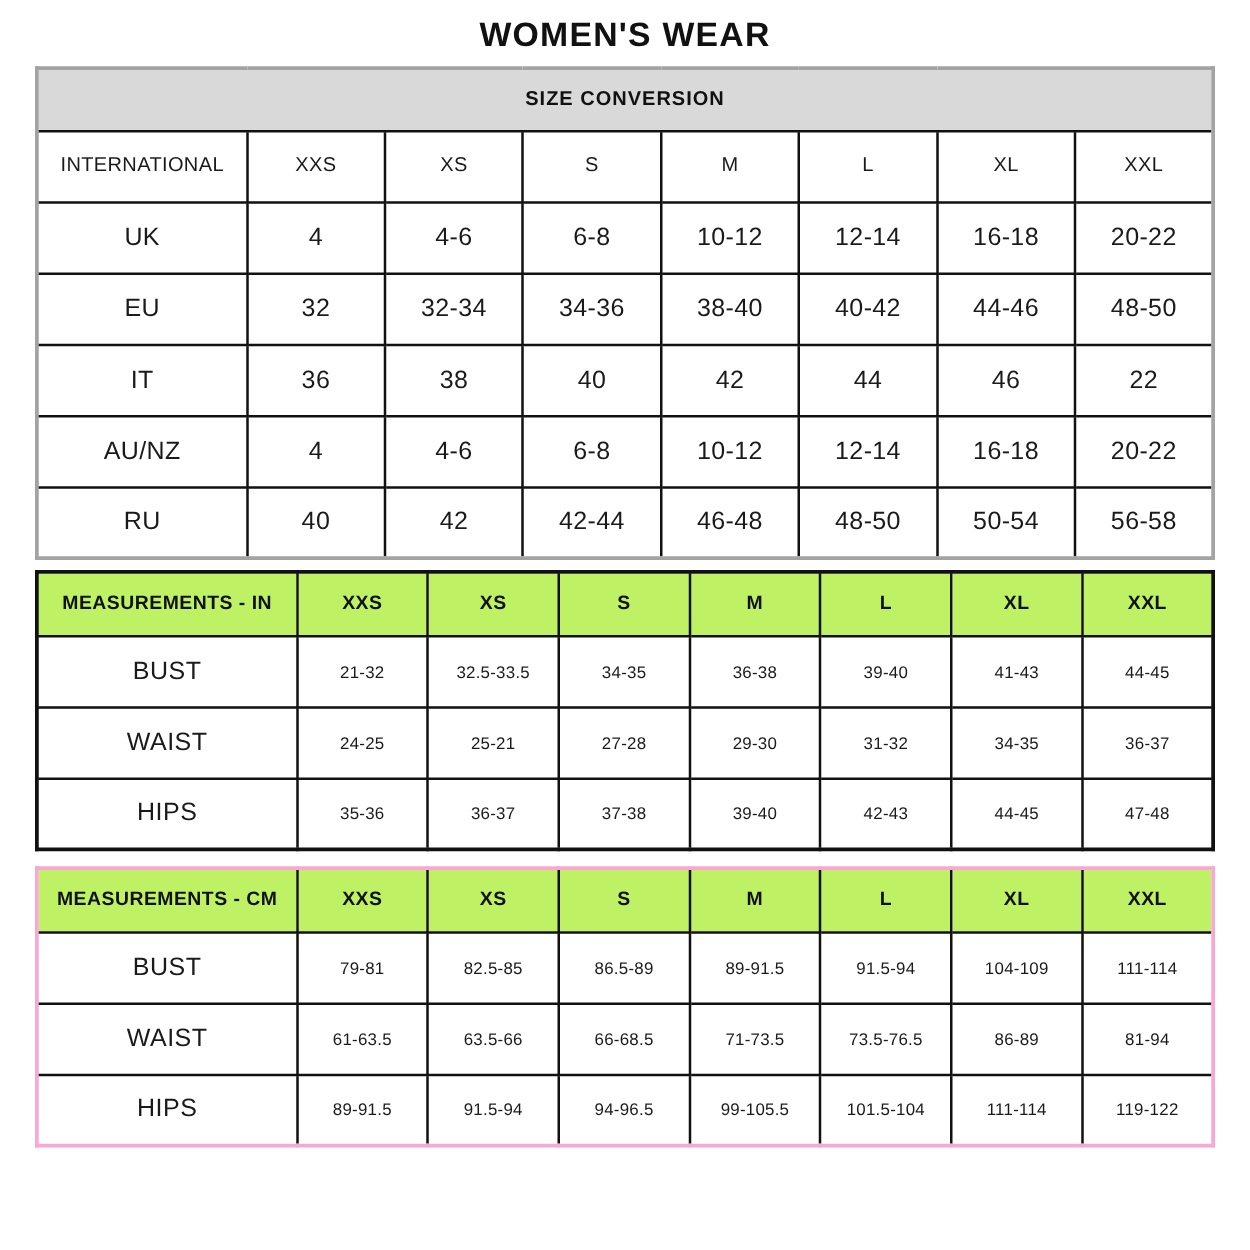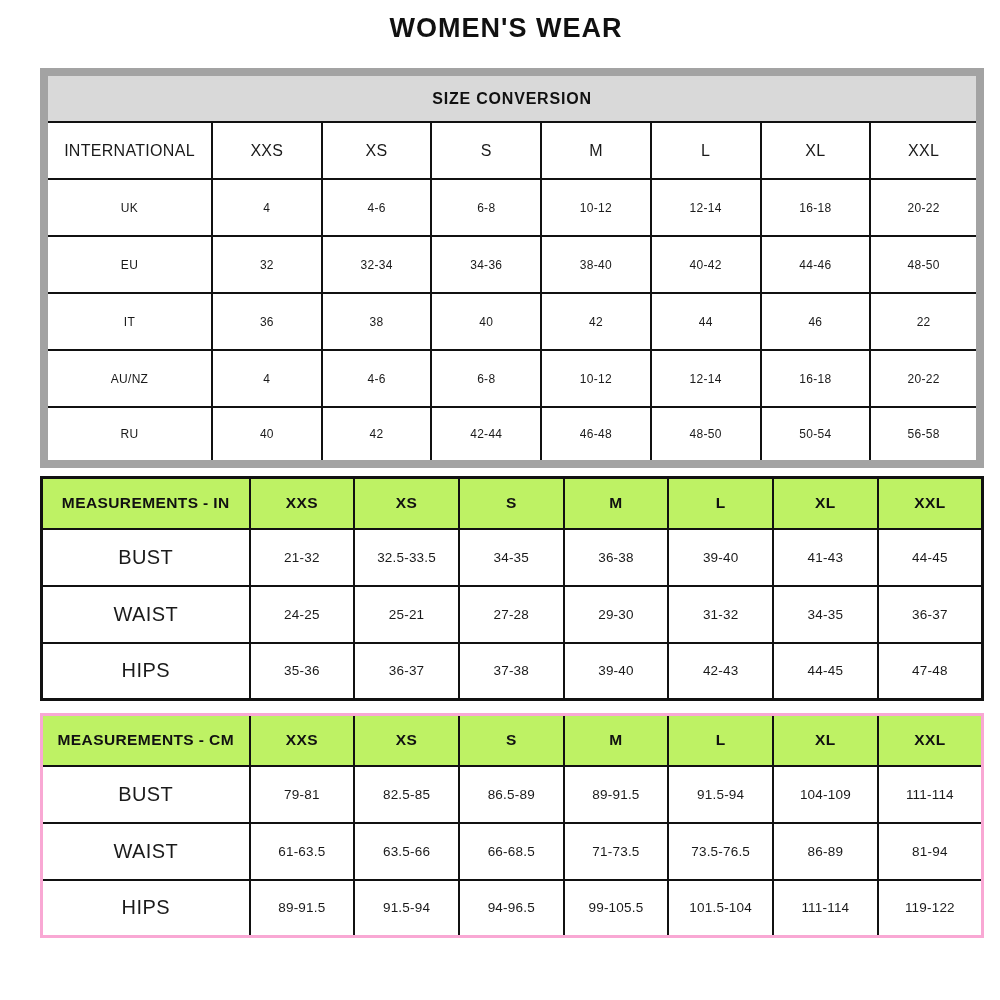--- a/index.html
+++ b/index.html
@@ -3,21 +3,21 @@
 <meta charset="utf-8">
 <style>
   * { box-sizing: border-box; margin: 0; padding: 0; }
   html, body { background: #ffffff; }
   body {
     width: 1000px; height: 1000px;
     font-family: "Liberation Sans", "DejaVu Sans", sans-serif;
     color: #1a1a1a;
     overflow: hidden;
   }
-  .page { width: 1000px; height: 1000px; position: relative; padding-left: 12px; }
+  .page { width: 1000px; height: 1000px; position: relative; }
   .title {
     text-align: center;
     padding-top: 13px;
     font-size: 27px;
     font-weight: 700;
     letter-spacing: 1px;
     color: #111111;
   }
   table.sizetbl {
     border-collapse: collapse;
@@ -26,26 +26,26 @@
     margin-left: 28px;
     background: #ffffff;
   }
   table.sizetbl td {
     border: 2px solid #111111;
     text-align: center;
     vertical-align: middle;
     overflow: hidden;
     white-space: nowrap;
   }
-  table.t1 { margin-top: 24px; border: 8px solid #a3a3a3; }
+  table.t1 { margin-top: 9px; border: 3px solid #a3a3a3; }
   table.t2 { margin-top: 8px;  border: 3px solid #111111; }
   table.t3 { margin-top: 12px; border: 3px solid #f9a8d4; }
 
   
-  .t1 td { height: 57px; font-size: 12px; letter-spacing: 0.3px; }
+  .t1 td { height: 57px; font-size: 20px; letter-spacing: 0.3px; }
   .t1 tr.band td {
     height: 50px;
     background: #d9d9d9;
     font-weight: 700;
     font-size: 16px;
     letter-spacing: 0.8px;
     color: #111111;
   }
   .t1 tr.cols td { font-size: 16px; }
 

